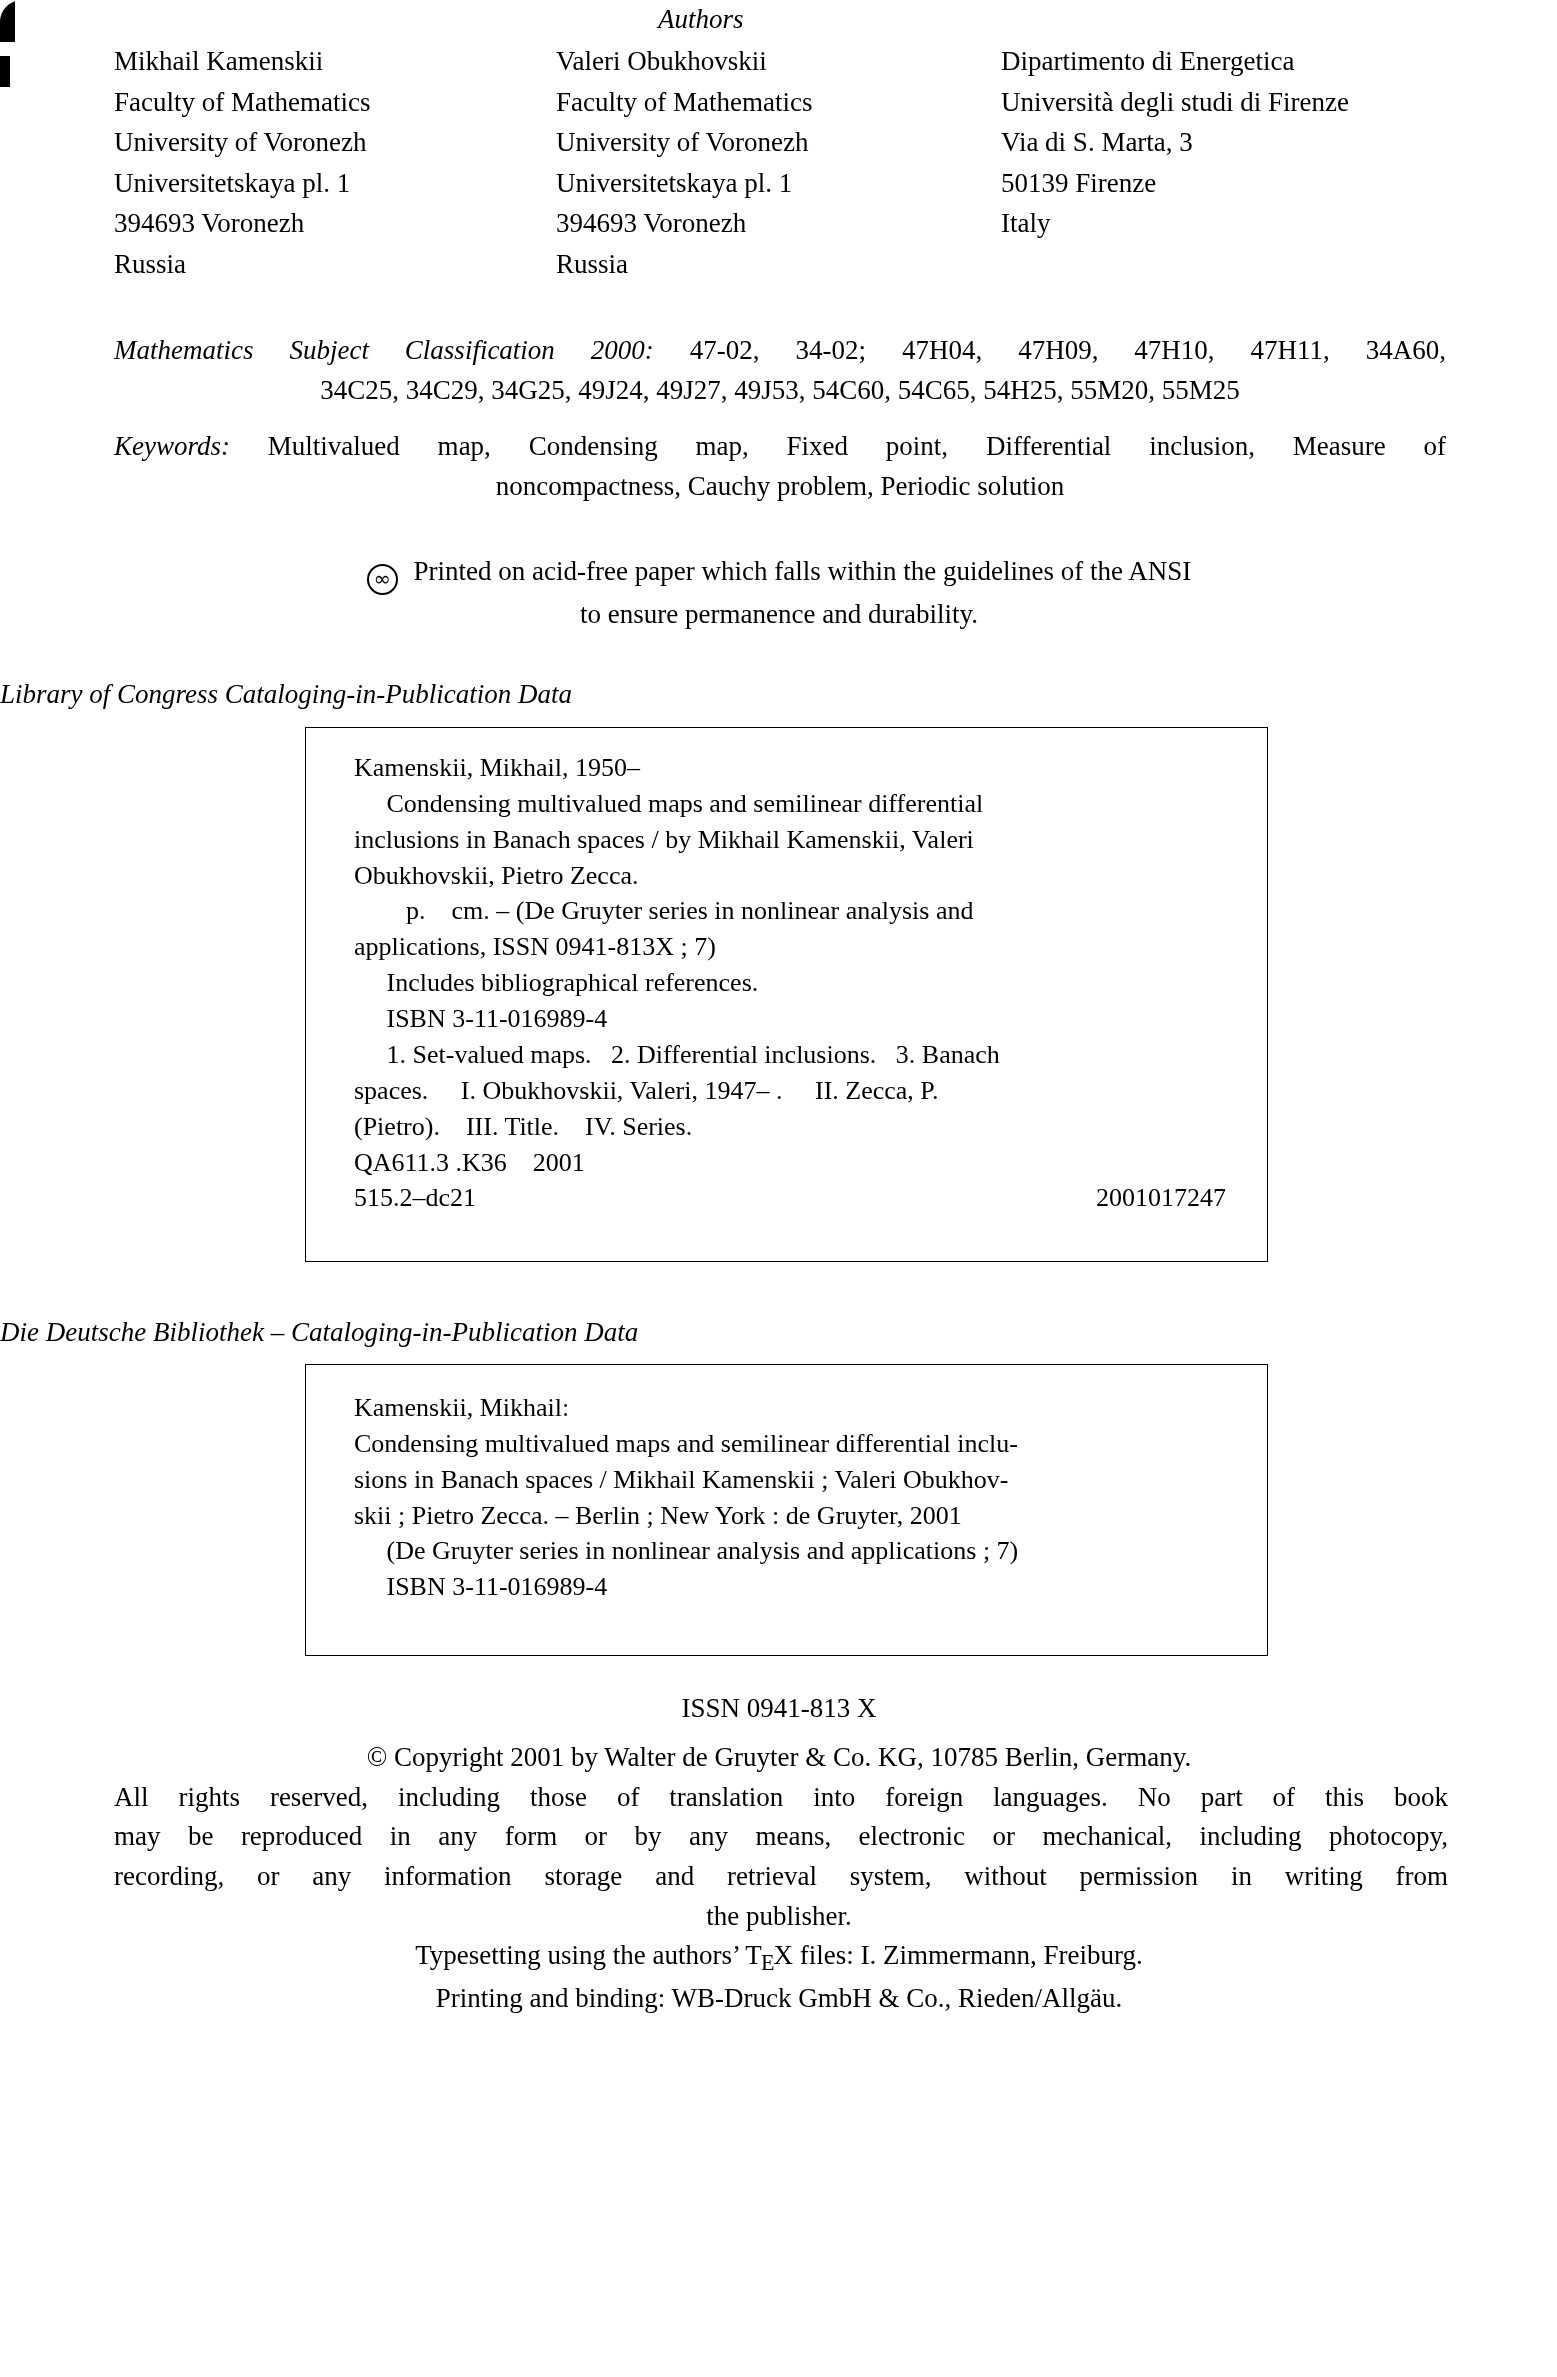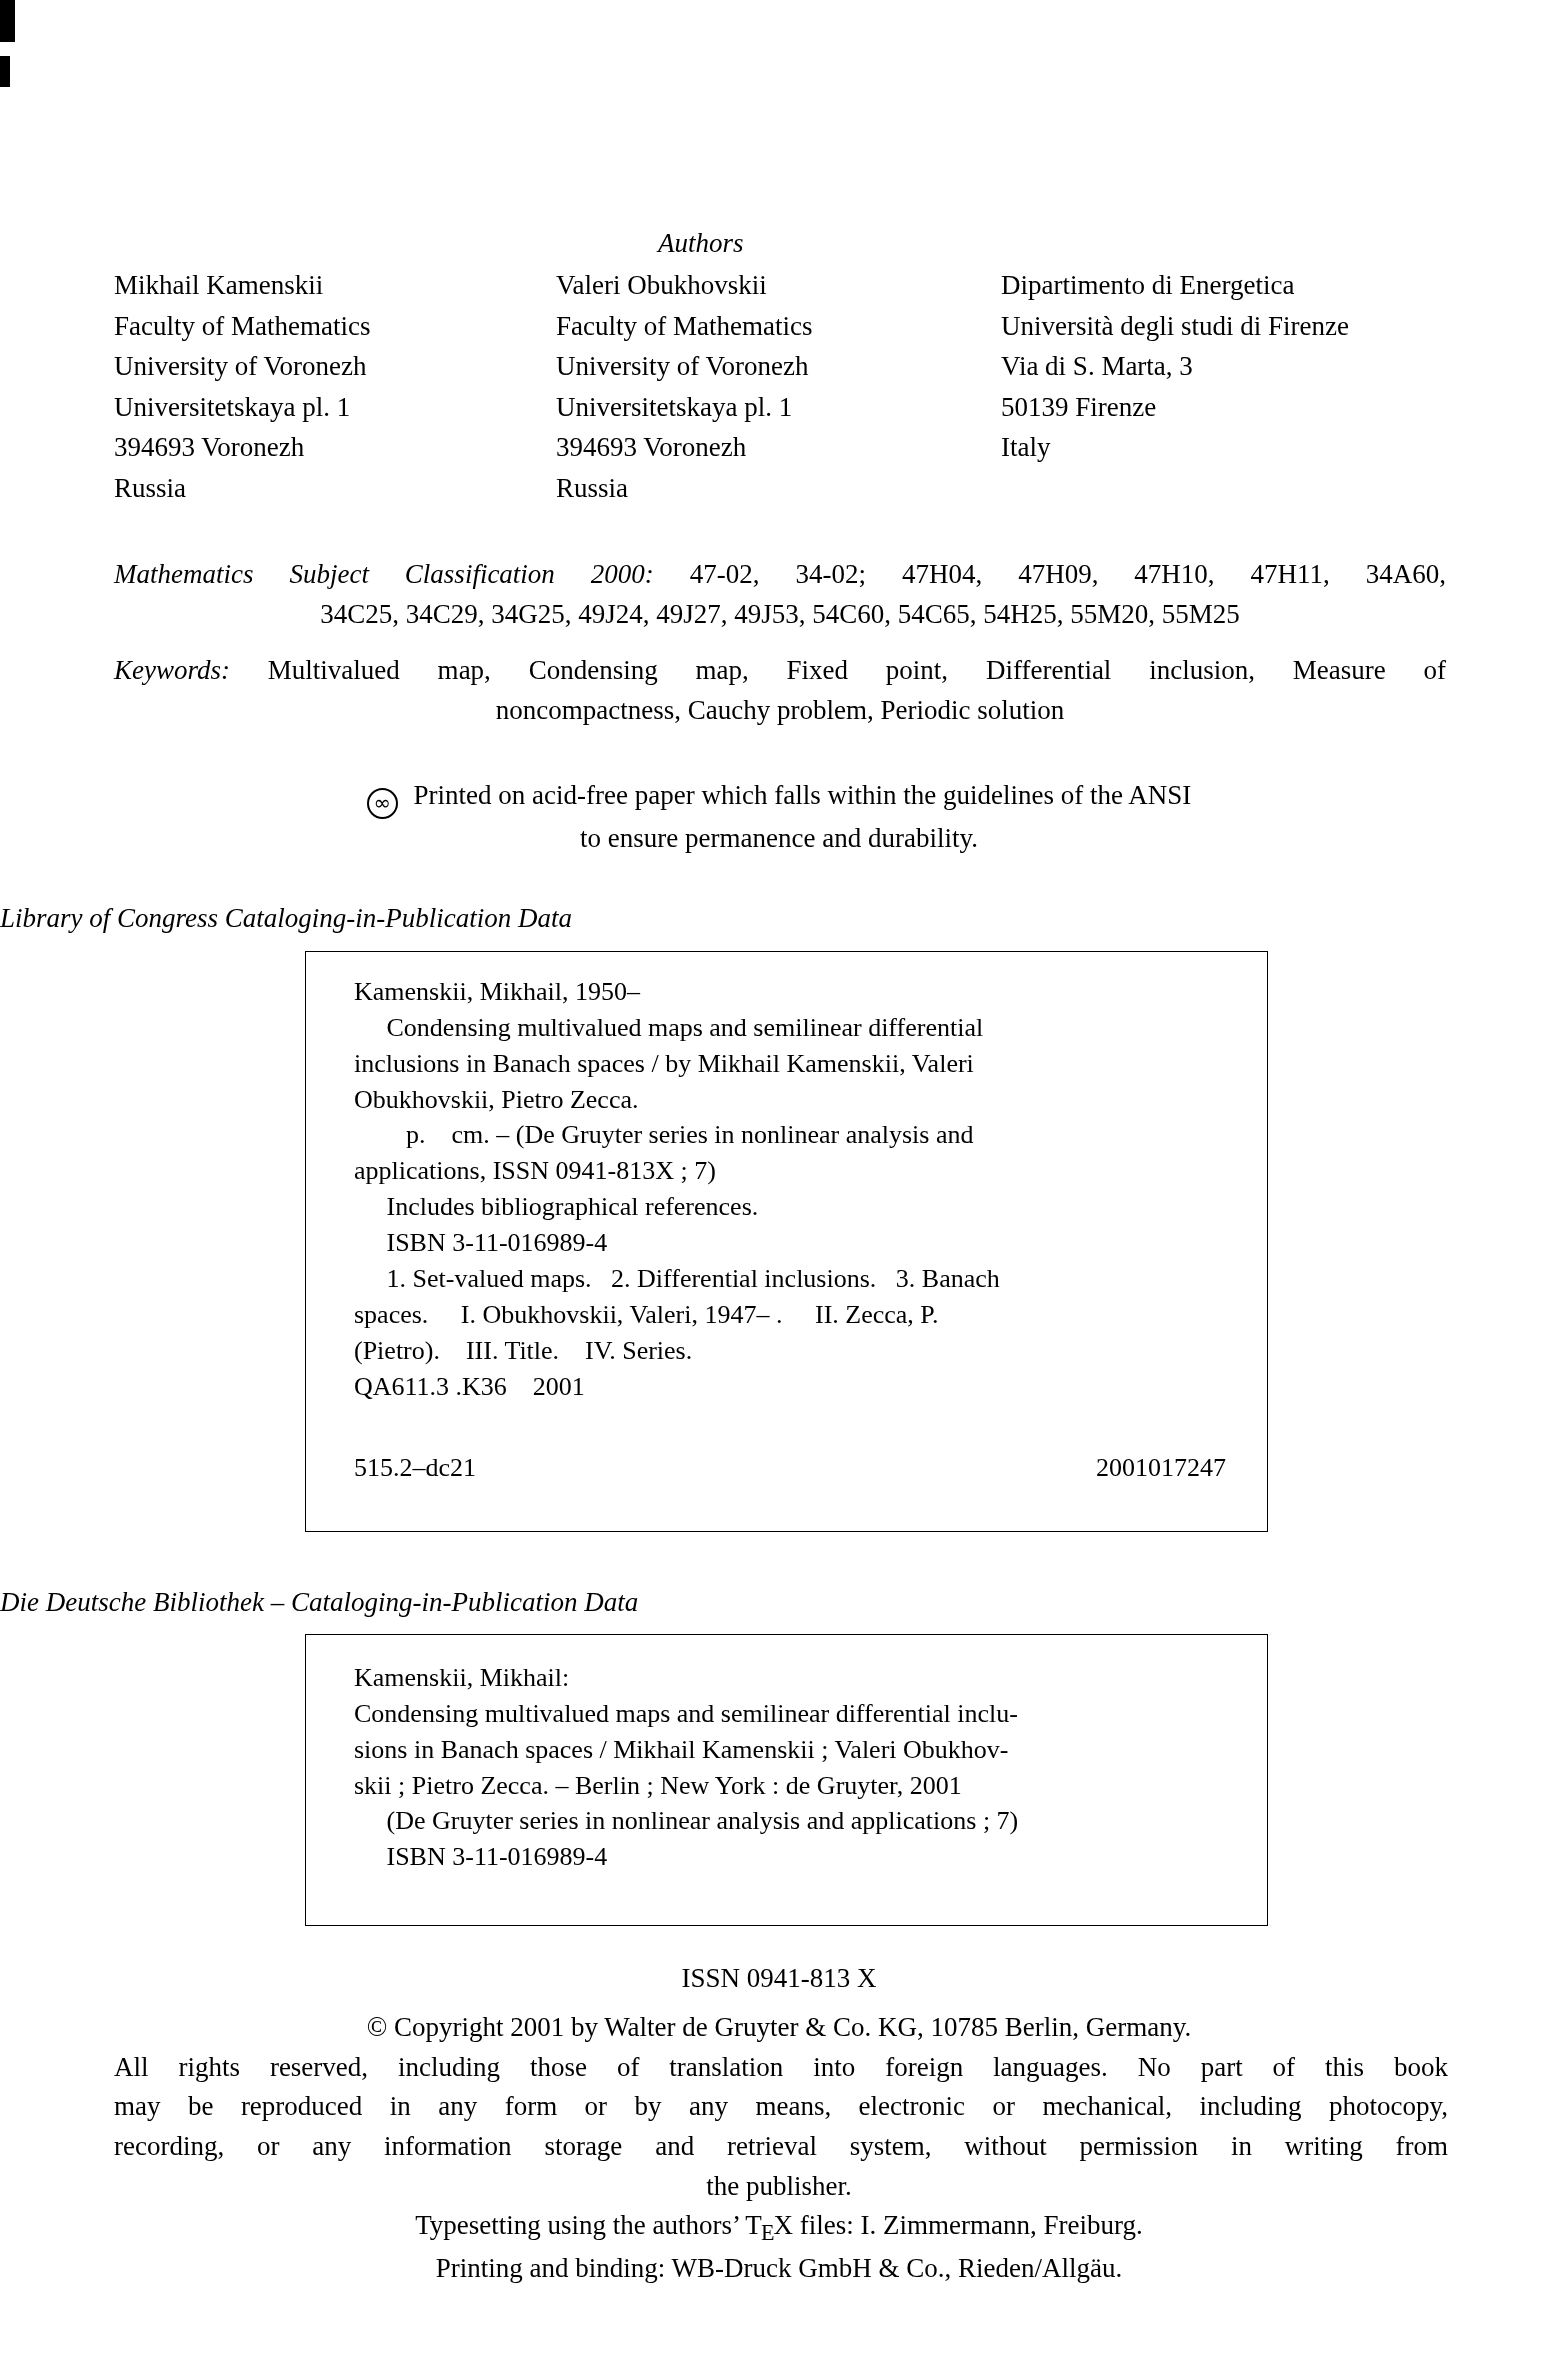--- a/index.html
+++ b/index.html
@@ -7,21 +7,21 @@
   .page {
     position: relative;
     width: 1558px;
     height: 2377px;
     background: #ffffff;
     color: #000000;
     font-family: "Liberation Serif", "DejaVu Serif", serif;
     font-size: 27px;
     line-height: 1.47;
     overflow: hidden;
-    padding-top: 224px;
+    border-radius: 22px;
   }
   .italic { font-style: italic; }
 
   .scan-artifact { position: absolute; background: #000; }
   .a1 { left: 0; top: 0; width: 14.5px; height: 42px; }
   .a2 { left: 0; top: 56px; width: 10px; height: 31px; }
 
   .authors-heading { padding-left: 658px; font-style: italic; }
   .authors-columns { display: flex; padding-left: 114px; padding-right: 54px; margin-top: 1.8px; line-height: 1.5; }
   .author-col { width: 442px; }
@@ -45,21 +45,21 @@
   .cip-heading.ddb { margin-top: 51px; }
   .cip-box {
     margin-left: 305px; width: 963px;
     border: 1.8px solid #000;
     padding: 22px 41px 45px 48px;
     margin-top: 12.7px;
     font-size: 26px; line-height: 1.38;
   }
   .cip-box.ddb { margin-top: 11px; padding: 25px 41px 50px 48px; }
   .cip-line { white-space: pre-wrap; }
-  .cip-split { display: flex; justify-content: space-between; margin-top: 46px; }
+  .cip-split { display: flex; justify-content: space-between; }
 
   .imprint { margin-top: 33px; text-align: center; }
   .imprint .copyright-line { margin-top: 9px; }
   .rights-line { text-align: justify; text-align-last: justify; margin: 0 110px 0 114px; }
   .rights-last { text-align: center; }
   .tex-e { font-size: 0.82em; vertical-align: -0.24em; margin: 0 -0.04em; }
 </style>
 </head>
 <body>
 

